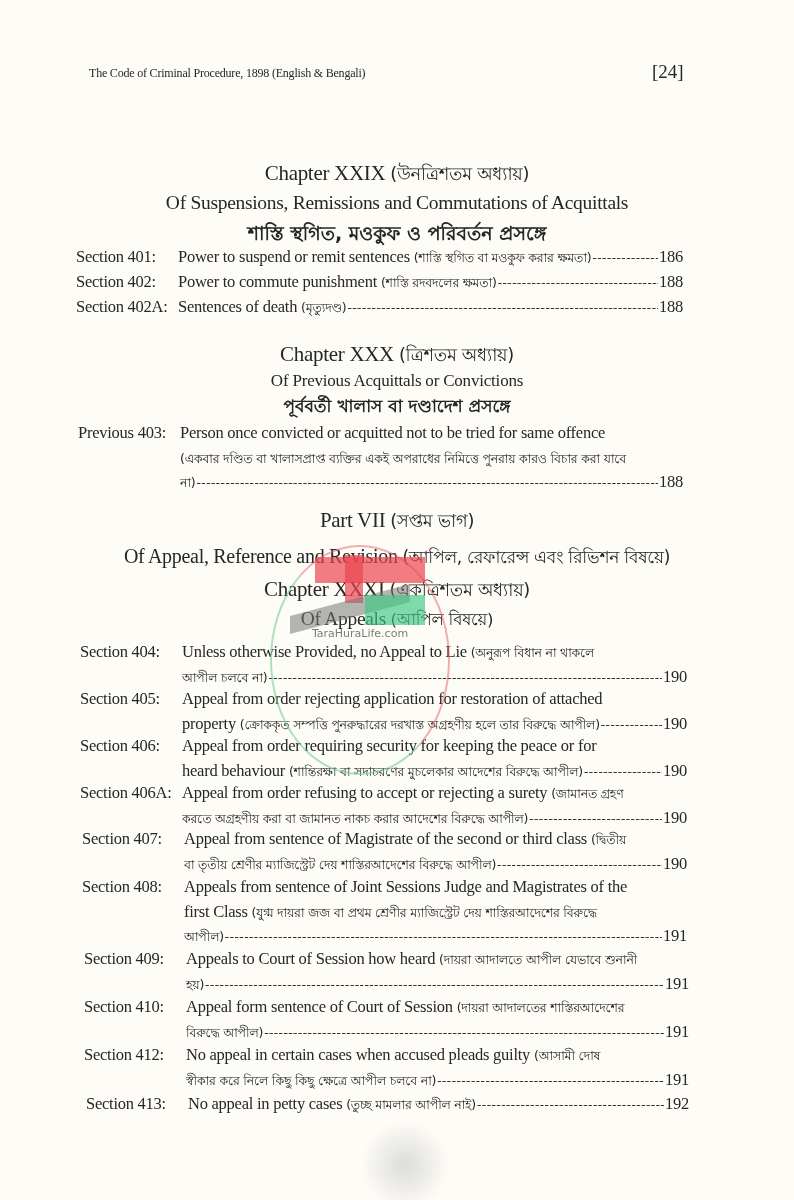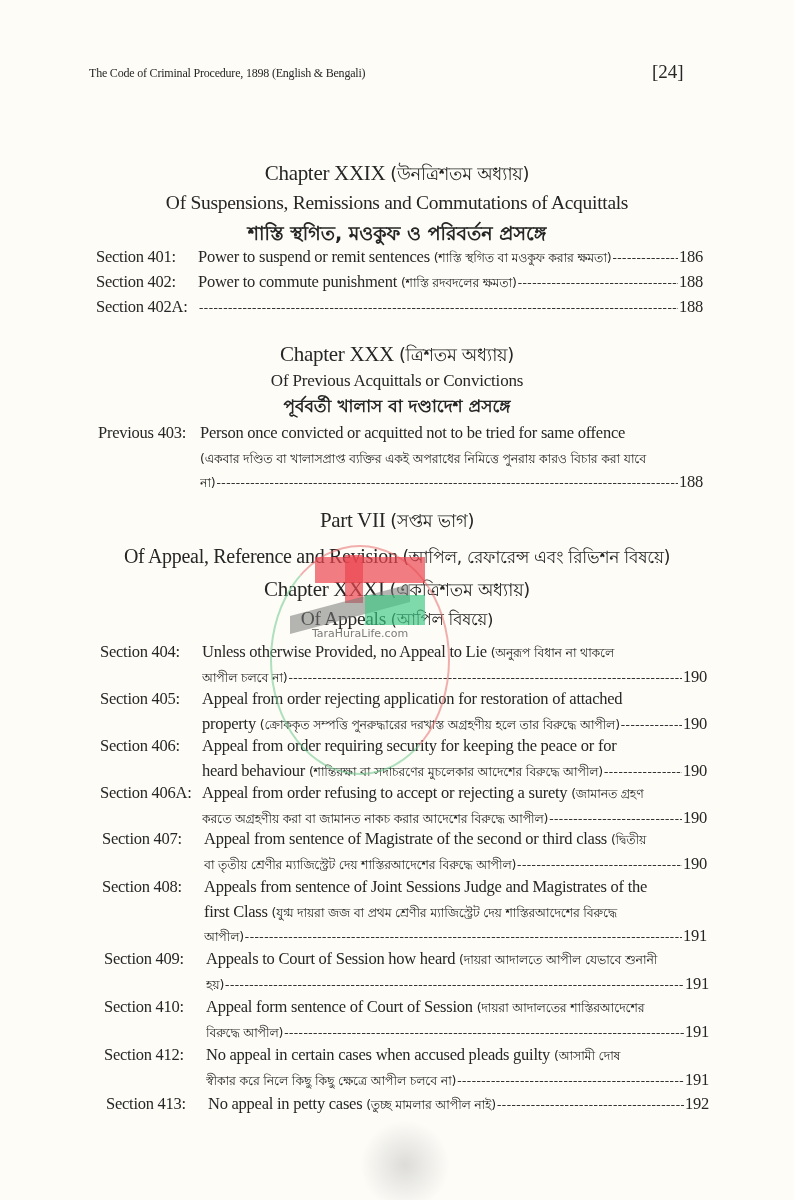--- a/index.html
+++ b/index.html
@@ -23,21 +23,21 @@
     position: absolute; left: 0; width: 794px; text-align: center;
     white-space: nowrap;
   }
   .h-chapter { font-size: 21px; letter-spacing: -0.3px; }
   .h-sub { font-size: 19.5px; letter-spacing: -0.3px; }
   .h-sub-sm { font-size: 17px; letter-spacing: -0.2px; }
   .h-bn { font-size: 19px; font-family: "DejaVu Sans", sans-serif; font-weight: bold; }
   .h-bn-sm { font-size: 17px; font-family: "DejaVu Sans", sans-serif; font-weight: bold; }
   .bn-inline-h { font-family: "DejaVu Sans", sans-serif; font-size: 0.85em; }
 
-  .entry { position: absolute; font-size: 16.5px; line-height: 23.5px; letter-spacing: -0.25px; margin-left: 20px; }
+  .entry { position: absolute; font-size: 16.5px; line-height: 23.5px; letter-spacing: -0.25px; }
   .entry .label { position: absolute; left: 0; top: 0; white-space: nowrap; }
   .entry .body { position: absolute; top: 0; }
   .entry .line { white-space: nowrap; display: flex; align-items: baseline; overflow: hidden; }
   .entry .line .txt { flex: 0 0 auto; }
   .entry .line .dots {
     flex: 1 1 auto; overflow: hidden; white-space: nowrap; letter-spacing: 0.5px;
     font-size: 13px; margin: 0 1px;
   }
   .entry .line .pg { flex: 0 0 auto; }
   .bn { font-family: "DejaVu Sans", sans-serif; font-size: 12.5px; }
@@ -96,20 +96,21 @@
             <span class="txt"><span>Power to commute punishment </span><span class="bn">(শাস্তি রদবদলের ক্ষমতা)</span></span>
             <span class="dots">--------------------------------------------------------------------------------------------------------------------------------</span>
             <span class="pg">188</span>
           </div>
         </div>
       </div>
       <div class="entry" style="left: 76px; top: 295px; width: 607px; height: 23.5px;">
         <span class="label">Section 402A:</span>
         <div class="body" style="left: 102px; width: 505px;">
           <div class="line">
+            <span class="txt"><span>Sentences of death </span><span class="bn">(মৃত্যুদণ্ড)</span></span>
             <span class="dots">--------------------------------------------------------------------------------------------------------------------------------</span>
             <span class="pg">188</span>
           </div>
         </div>
       </div>
     </div>
 
   <div class="heading h-chapter" style="top:341px;">
     <span>Chapter XXX</span>
     <span class="bn-inline-h">(ত্রিশতম অধ্যায়)</span>

